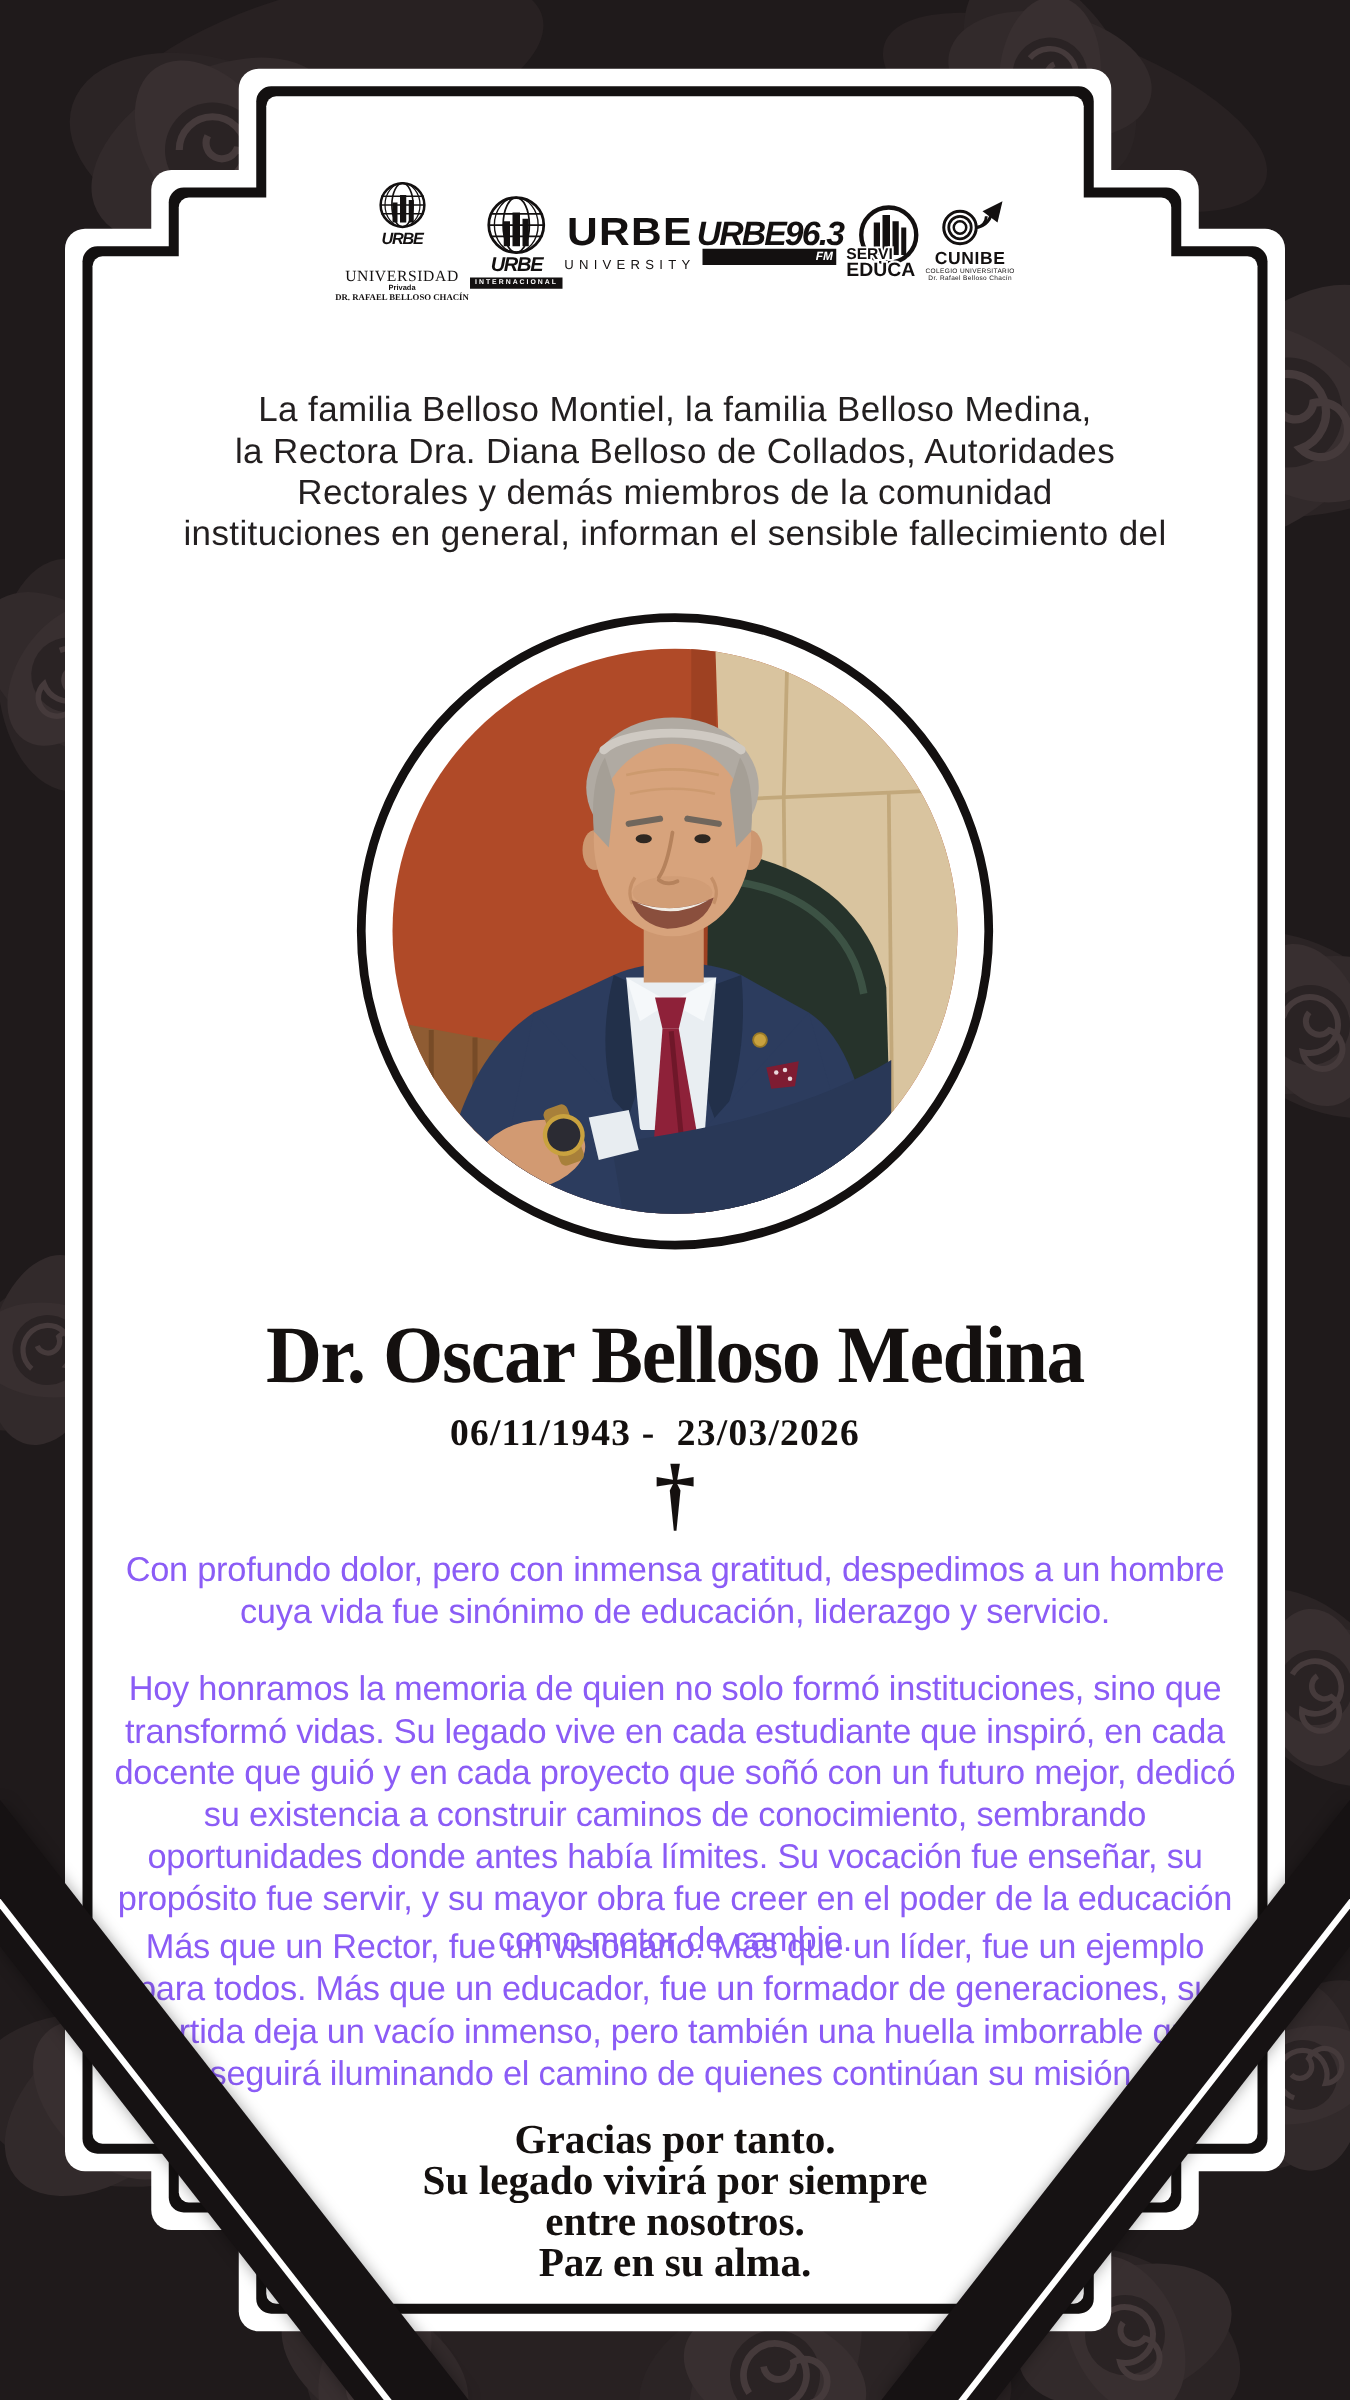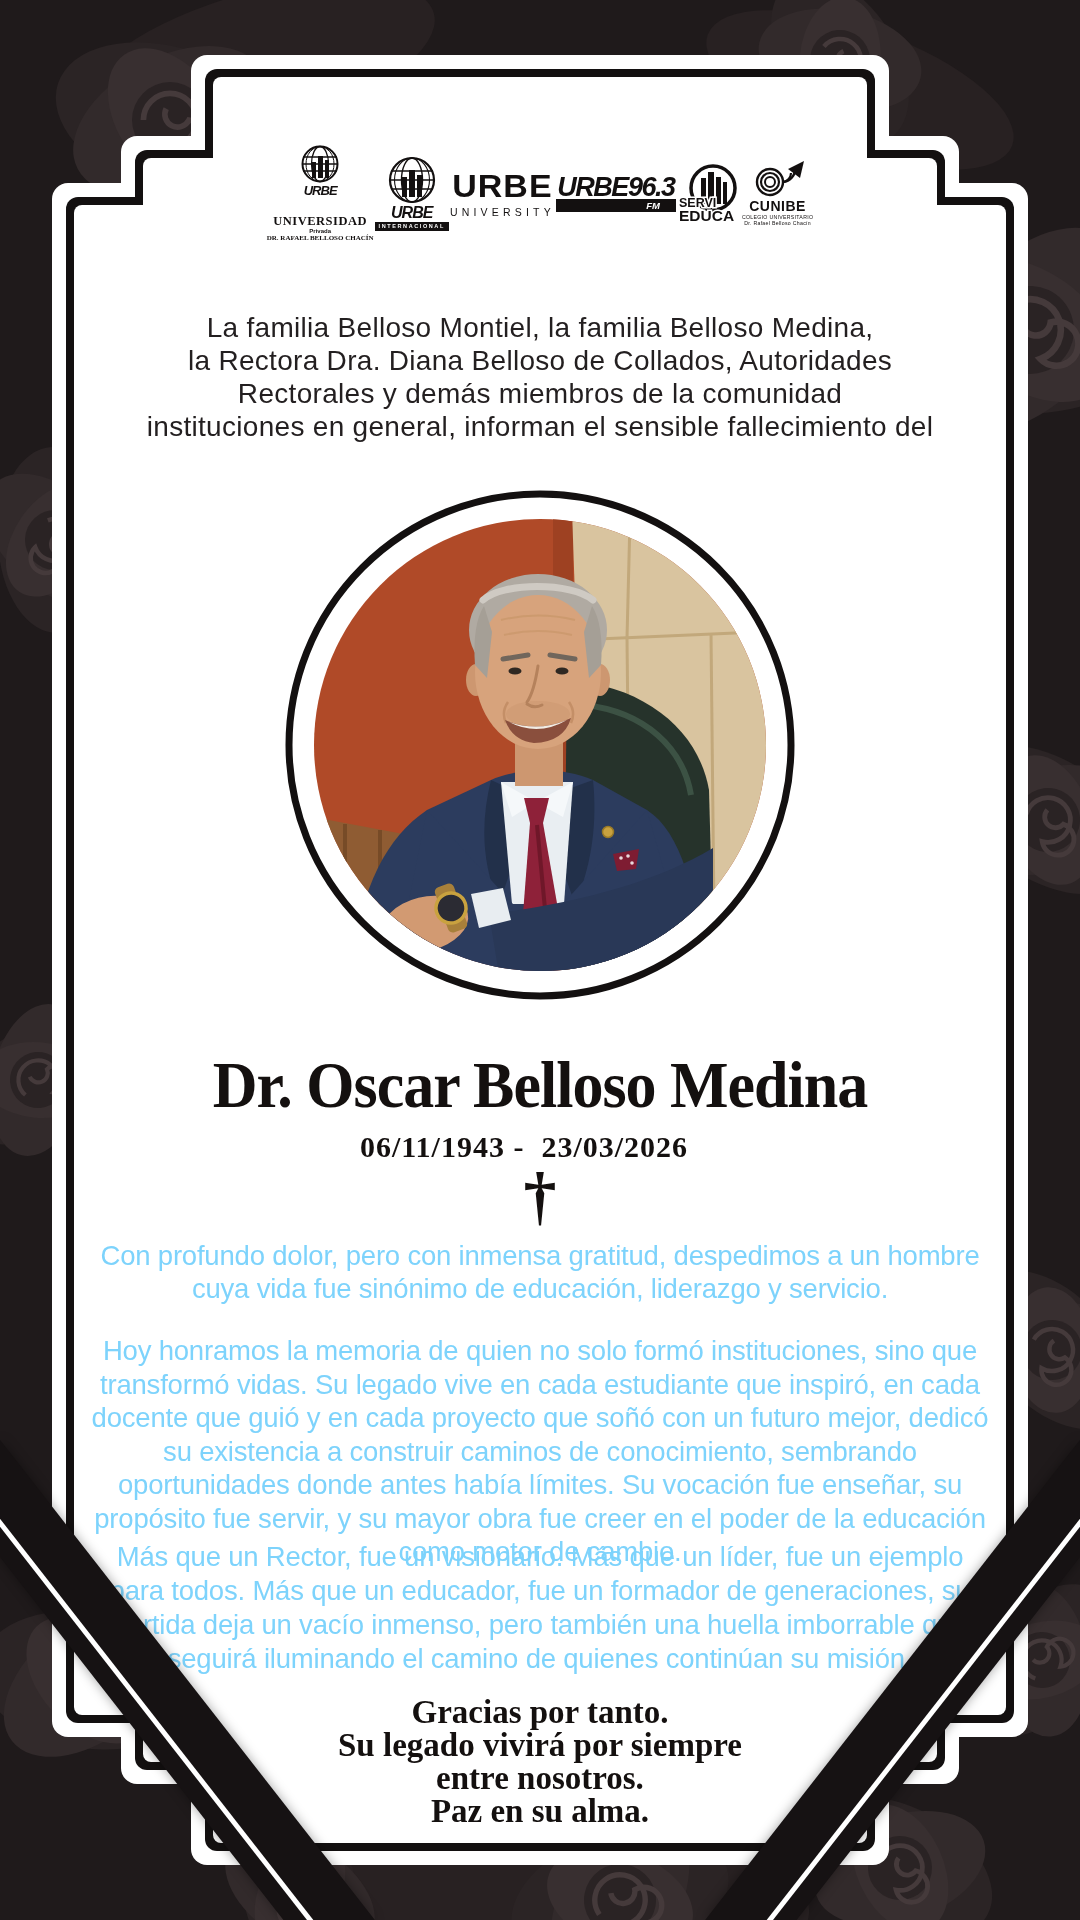--- a/index.html
+++ b/index.html
@@ -16,28 +16,28 @@
   #content{z-index:2;}
   #ribbons{z-index:5;filter:drop-shadow(0 0 6px rgba(0,0,0,.35));pointer-events:none;}
 
   
   .logos{
     position:absolute;top:134px;left:200px;width:680px;height:118px;
     display:flex;justify-content:center;align-items:center;gap:1px;color:#131010;
   }
   .logo{display:flex;flex-direction:column;align-items:center;line-height:1;}
   .urbe-mark{font-weight:900;font-style:italic;font-size:13px;letter-spacing:-1px;margin-top:-4px;}
-  .lg-t1{font-family:"Liberation Serif",serif;font-weight:bold;font-size:12.5px;letter-spacing:.5px;margin-top:18px;}
+  .lg-t1{font-family:"Liberation Serif",serif;font-weight:normal;font-size:12.5px;letter-spacing:.5px;margin-top:18px;}
   .lg-t2{font-weight:bold;font-size:6px;margin-top:1px;}
   .lg-t3{font-family:"Liberation Serif",serif;font-weight:bold;font-size:7px;margin-top:1px;white-space:nowrap;}
   .lg-bar{background:#131010;color:#fff;font-size:5.5px;font-weight:bold;letter-spacing:1.6px;padding:1.5px 4px;margin-top:1px;}
   .lg-urbe-big{font-weight:900;font-size:34px;letter-spacing:1px;transform:scaleY(.92);}
   .lg-univsub{font-size:10.5px;letter-spacing:4.2px;margin-top:4px;}
   .fm-row{display:flex;align-items:baseline;font-style:italic;font-weight:900;font-size:27px;letter-spacing:-1.5px;}
-  .fm-bar{width:104px;height:13px;background:#131010;color:#fff;font-size:9.5px;font-weight:bold;line-height:13px;text-align:right;padding-right:16px;margin-top:-2px;font-style:italic;}
+  .fm-bar{width:104px;height:13px;background:#131010;color:#fff;font-size:9.5px;font-weight:bold;line-height:13px;text-align:right;padding-right:3px;margin-top:-2px;font-style:italic;}
   .cunibe-word{font-weight:900;font-size:14px;letter-spacing:.5px;margin-top:1px;}
   .cunibe-t2{font-size:5.2px;margin-top:1.5px;letter-spacing:.3px;}
   .cunibe-t3{font-size:5.2px;margin-top:1px;letter-spacing:.3px;}
 
   
   .announcement{
     position:absolute;top:311px;left:70px;width:940px;text-align:center;
     font-size:28px;line-height:33px;color:#231f20;letter-spacing:.3px;font-weight:500;
   }
 
@@ -56,21 +56,21 @@
     color:#14100f;letter-spacing:1px;white-space:pre;
   }
   .cross{
     position:absolute;top:1158px;left:0;width:1080px;text-align:center;
     font-family:"Liberation Serif",serif;font-weight:bold;font-size:66px;color:#14100f;
   }
 
   
   .para{
     position:absolute;left:88px;width:904px;text-align:center;
-    font-size:27.5px;color:#7dd3fc;letter-spacing:-.2px;
+    font-size:27.5px;color:#8b5cf6;letter-spacing:-.2px;
   }
   .para1{top:1240px;line-height:32.5px;}
   .para2{top:1334px;line-height:33.5px;}
   .para3{top:1540px;line-height:34px;}
 
   
   .closing{
     position:absolute;top:1696px;left:0;width:1080px;text-align:center;
     font-family:"Liberation Serif",serif;font-weight:bold;font-size:33px;
     line-height:33px;color:#14100f;

